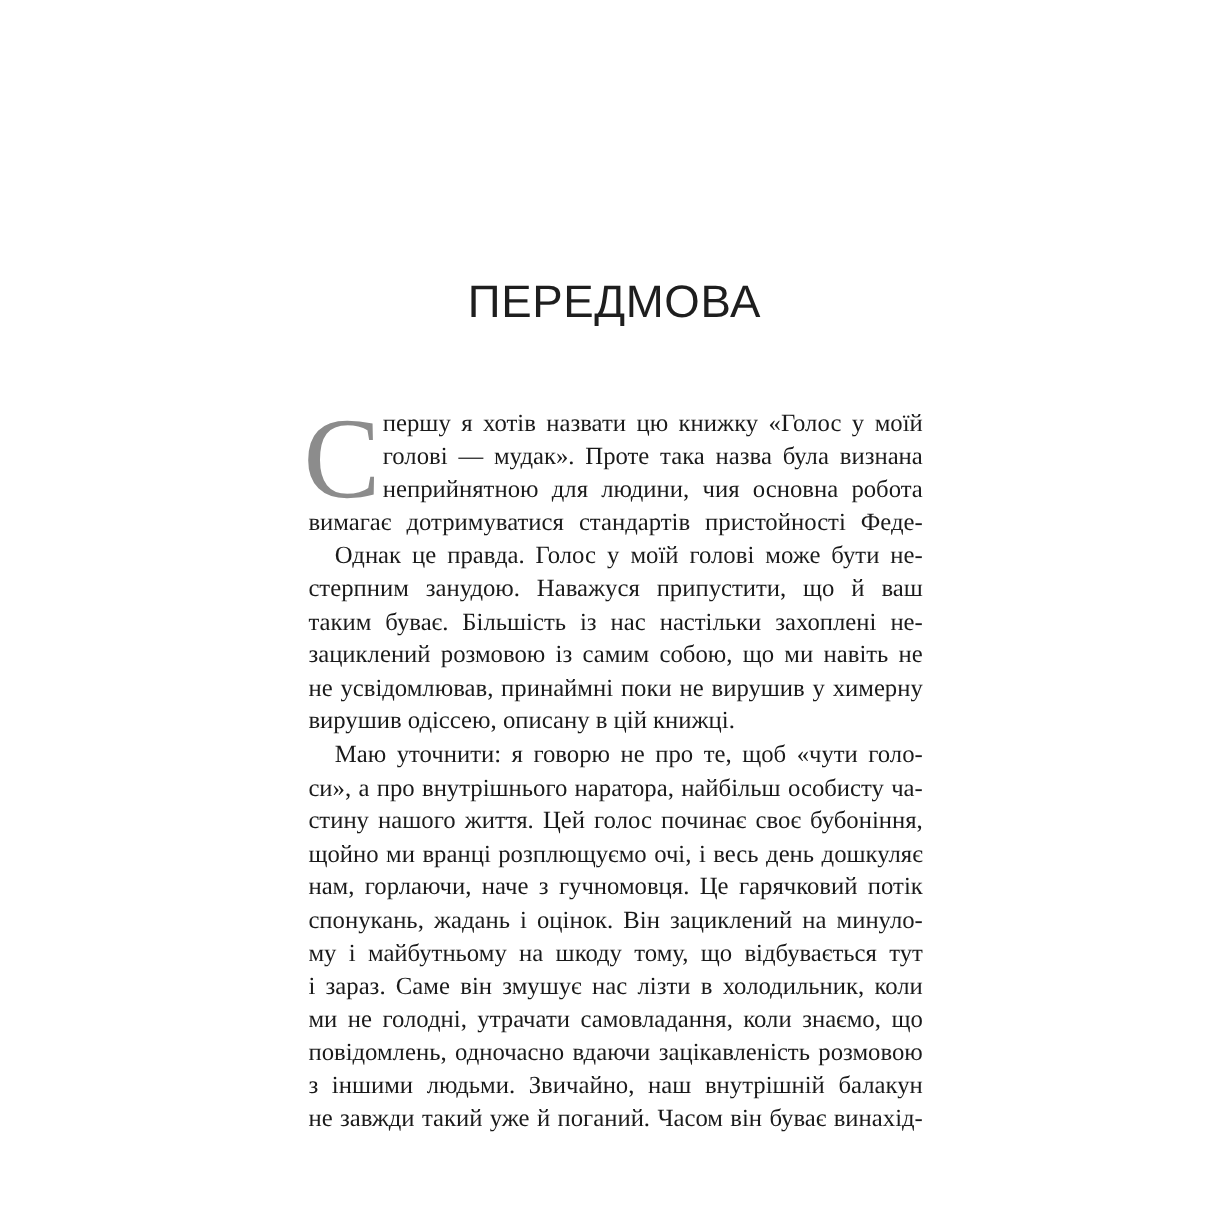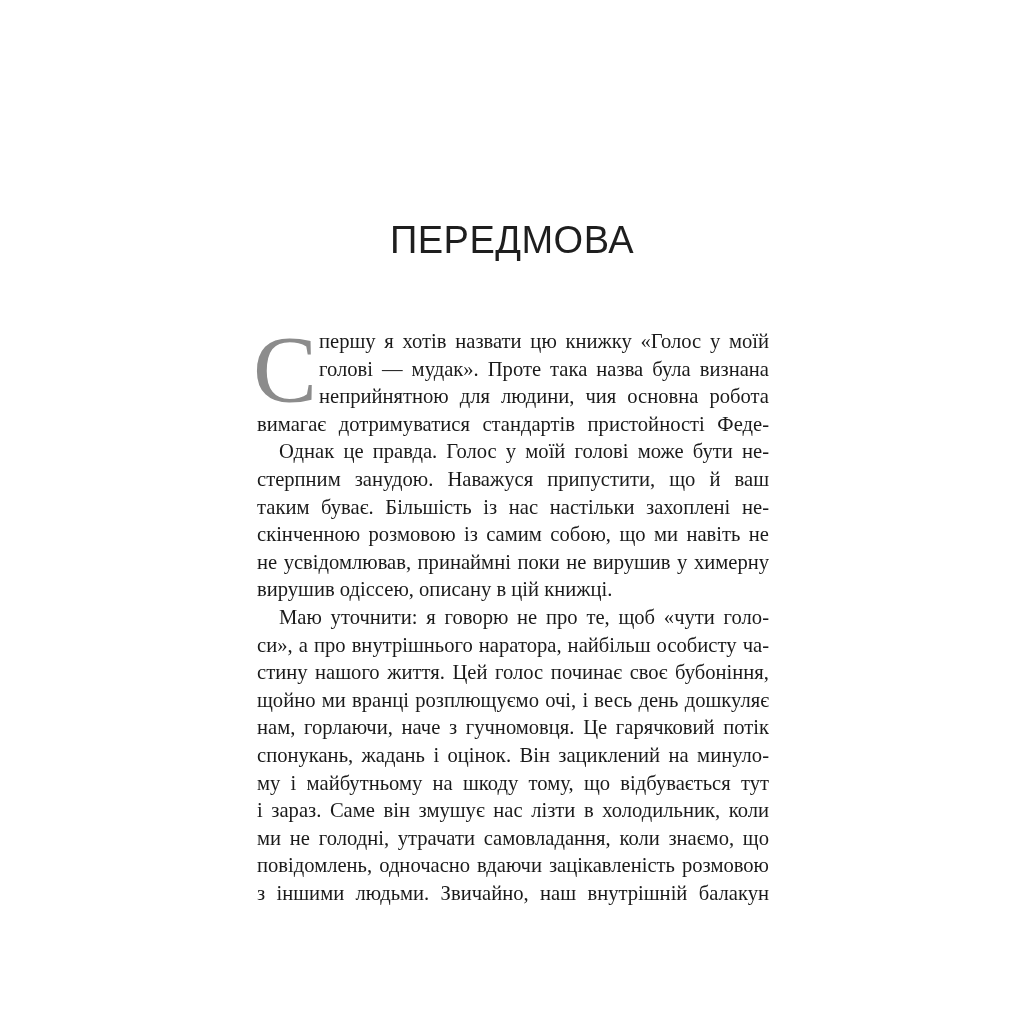--- a/index.html
+++ b/index.html
@@ -8,21 +8,21 @@
       background: #ffffff;
     }
     body {
       width: 1024px;
       height: 1024px;
       position: relative;
       overflow: hidden;
     }
     .page {
       position: absolute;
-      left: 0; top: 0;
+      left: 0; top: 12px;
       width: 1024px; height: 859px;
       background: #ffffff;
     }
     .chapter-title {
       position: absolute;
       top: 218px;
       left: 0;
       width: 1024px;
       text-align: center;
       font-family: "Liberation Sans", "DejaVu Sans", sans-serif;
@@ -84,33 +84,34 @@
       <span class="line drop-indented">першу я хотів назвати цю книжку «Голос у моїй</span>
       <span class="line drop-indented">голові — мудак». Проте така назва була визнана</span>
       <span class="line drop-indented">неприйнятною для людини, чия основна робота</span>
       <span class="line">вимагає дотримуватися стандартів пристойності Феде-</span>
     </div>
 
     <div>
       <span class="line indented">Однак це правда. Голос у моїй голові може бути не-</span>
       <span class="line">стерпним занудою. Наважуся припустити, що й ваш</span>
       <span class="line">таким буває. Більшість із нас настільки захоплені не-</span>
-      <span class="line">скінченною розмовою із самим собою, що ми навіть не</span>
+      <span class="line">зациклений розмовою із самим собою, що ми навіть не</span>
       <span class="line">не усвідомлював, принаймні поки не вирушив у химерну</span>
       <span class="line last">вирушив одіссею, описану в цій книжці.</span>
     </div>
 
     <div>
       <span class="line indented">Маю уточнити: я говорю не про те, щоб «чути голо-</span>
       <span class="line">си», а про внутрішнього наратора, найбільш особисту ча-</span>
       <span class="line">стину нашого життя. Цей голос починає своє бубоніння,</span>
       <span class="line">щойно ми вранці розплющуємо очі, і весь день дошкуляє</span>
       <span class="line">нам, горлаючи, наче з гучномовця. Це гарячковий потік</span>
       <span class="line">спонукань, жадань і оцінок. Він зациклений на минуло-</span>
       <span class="line">му і майбутньому на шкоду тому, що відбувається тут</span>
       <span class="line">і зараз. Саме він змушує нас лізти в холодильник, коли</span>
       <span class="line">ми не голодні, утрачати самовладання, коли знаємо, що</span>
       <span class="line">повідомлень, одночасно вдаючи зацікавленість розмовою</span>
       <span class="line">з іншими людьми. Звичайно, наш внутрішній балакун</span>
+      <span class="line">не завжди такий уже й поганий. Часом він буває винахід-</span>
     </div>
 
   </div>
 </div>
 
 </body></html>

